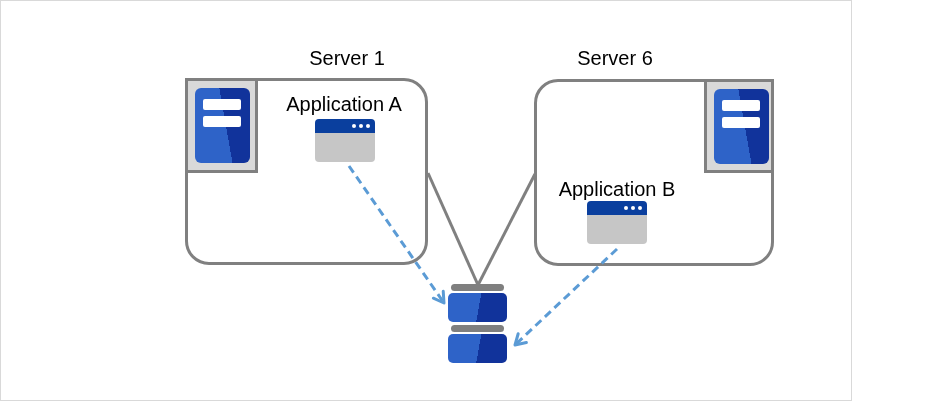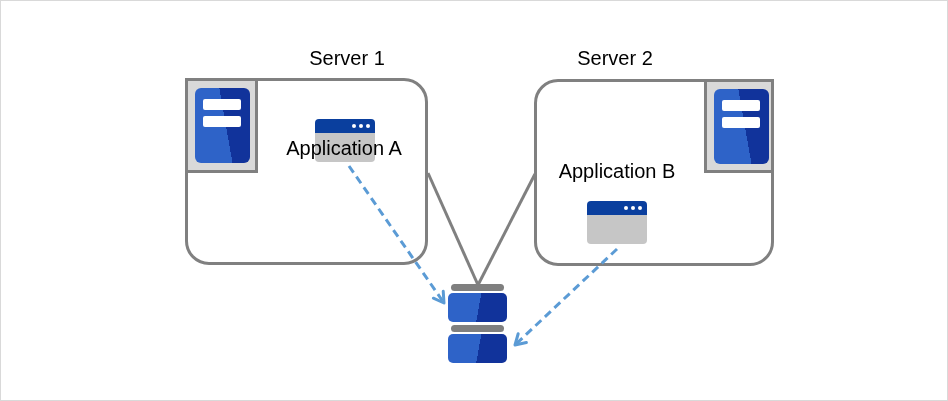--- a/index.html
+++ b/index.html
@@ -1,18 +1,18 @@
 <!DOCTYPE html>
 <html style="--canvas_border: #d9d9d9; --box_border: #808080; --connector_gray: #808080; --arrow_blue: #5b9bd5; --server_container_bg: #d9d9d9; --icon_blue_light: #2e63c8; --icon_blue_dark: #11339b; --titlebar_blue: #0a3f9e; --app_body_gray: #c6c6c6; --disk_bar_gray: #7f7f7f; --text_color: #000000;"><head>
 <meta charset="utf-8">
 <style>
   html,body{margin:0;padding:0;background:#fff;}
   body{font-family:"Liberation Sans",sans-serif;color:#000;}
   .canvas{
-    position:relative;width:948px;height:401px;box-sizing:border-box;
+    position:relative;width:852px;height:401px;box-sizing:border-box;
     background:#fff;border:1px solid var(--canvas_border,#d9d9d9);overflow:hidden;
   }
   
   .server-box{
     position:absolute;box-sizing:border-box;background:#fff;
     border:3px solid var(--box_border,#808080);border-radius:24px;z-index:1;
   }
   .box-s1{left:184px;top:77px;width:243px;height:187px;}
   .box-s2{left:533px;top:78px;width:240px;height:187px;}
   
@@ -57,22 +57,22 @@
     background:linear-gradient(100deg,var(--icon_blue_light,#2e63c8) 52%,var(--icon_blue_dark,#11339b) 52%);
   }
   .unit-1{top:9px;} .unit-2{top:50px;}
   
   .lbl{
     position:absolute;z-index:4;font-size:20px;line-height:24px;white-space:nowrap;
     transform:translateX(-50%);color:var(--text_color,#000);
   }
   .lbl-server1{left:346px;top:45px;}
   .lbl-server2{left:614px;top:45px;}
-  .lbl-app-a{left:343px;top:91px;margin-top:44px;}
-  .lbl-app-b{left:616px;top:158px;}
+  .lbl-app-a{left:343px;top:91px;}
+  .lbl-app-b{left:616px;top:176px;}
   .lbl-disk{left:478px;top:368px;}
   
   .connectors{position:absolute;left:0;top:0;z-index:5;pointer-events:none;}
   .gray-line{stroke:var(--connector_gray,#808080);stroke-width:3;fill:none;}
   .blue-dash{
     stroke:var(--arrow_blue,#5b9bd5);stroke-width:3;fill:none;
     stroke-dasharray:8 5;stroke-linecap:butt;
   }
   .arrowhead{stroke:var(--arrow_blue,#5b9bd5);stroke-width:3;fill:none;
     stroke-linecap:round;stroke-linejoin:round;}
@@ -128,17 +128,17 @@
   </div>
 
   <div class="disk">
     <div class="disk-cap cap-1"></div>
     <div class="disk-unit unit-1"></div>
     <div class="disk-cap cap-2"></div>
     <div class="disk-unit unit-2"></div>
   </div>
 
   <div class="lbl lbl-server1">Server 1</div>
-  <div class="lbl lbl-server2">Server 2</div>
+  <div class="lbl lbl-server2">Server 6</div>
   <div class="lbl lbl-app-a">Application A</div>
   <div class="lbl lbl-app-b">Application B</div>
 
 </div>
 
 </body></html>

